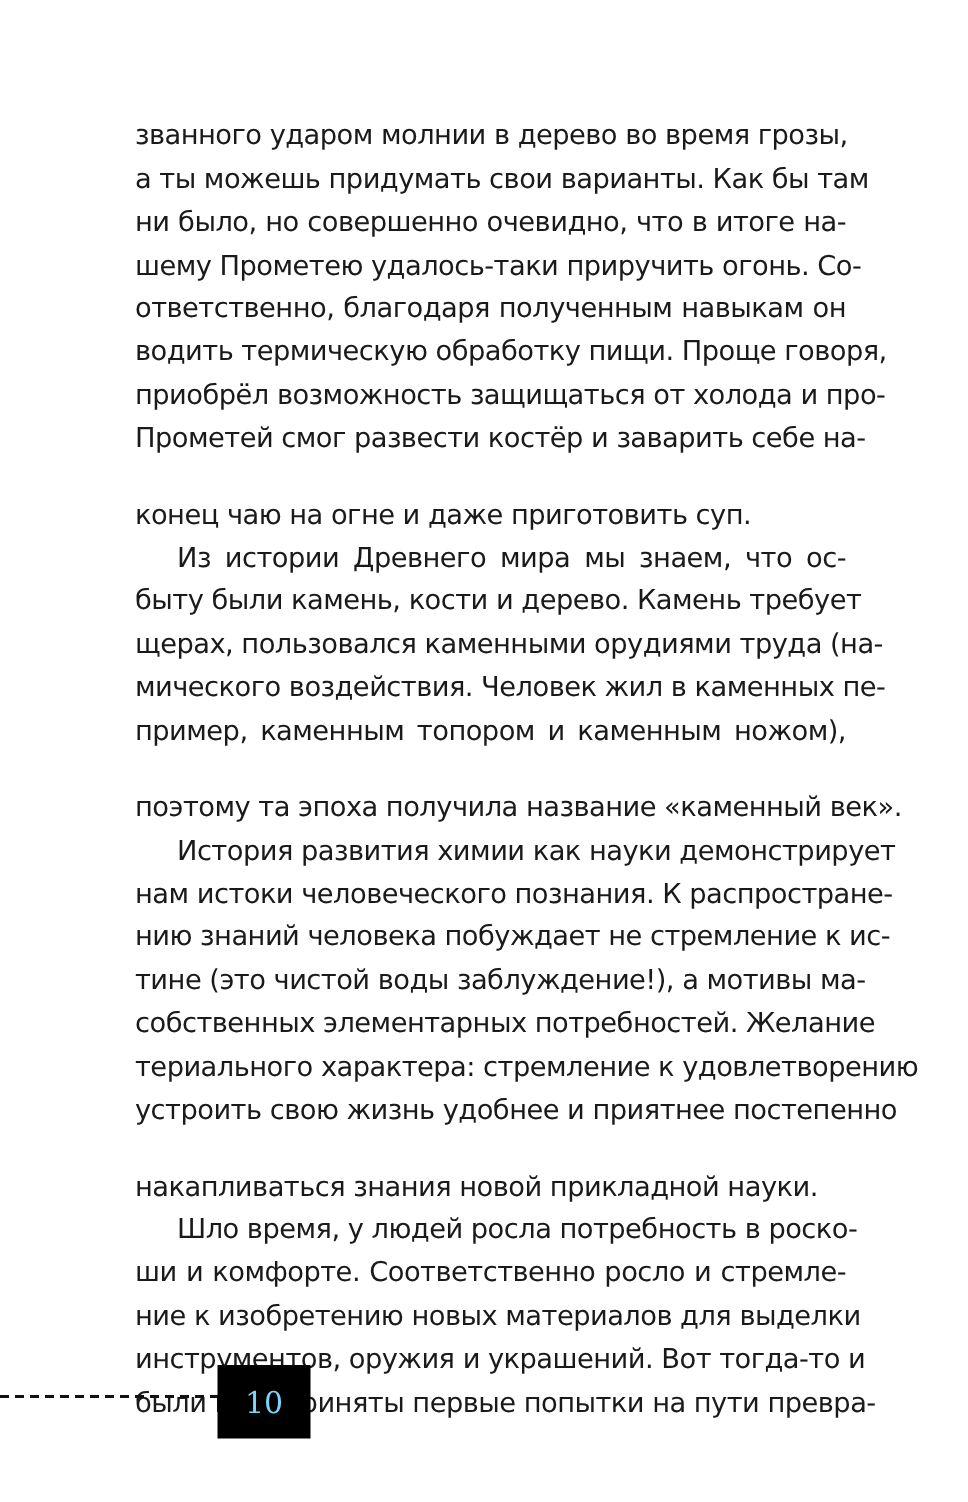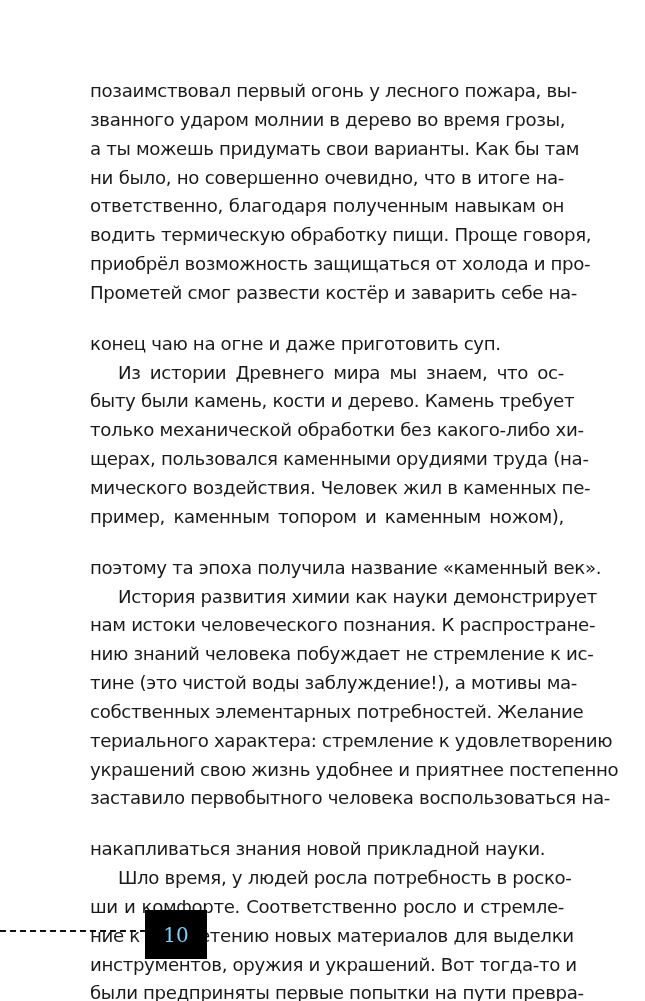--- a/index.html
+++ b/index.html
@@ -26,44 +26,42 @@
     position:absolute; left:145px; top:910px; width:62px; height:49px;
     background:#000; color:#7dd3fc;
     font-family:"DejaVu Serif", serif; font-size:20px;
     display:flex; align-items:center; justify-content:center;
   }
 </style>
 </head>
 <body>
 
 <div class="page-text" id="page-text">
-    <span class="line">позаимствовал первый огонь у лесного пожара, вы-</span>
     <span class="line">званного ударом молнии в дерево во время грозы,</span>
     <span class="line">а ты можешь придумать свои варианты. Как бы там</span>
     <span class="line">ни было, но совершенно очевидно, что в итоге на-</span>
+    <span class="line">шему Прометею удалось-таки приручить огонь. Со-</span>
     <span class="line">ответственно, благодаря полученным навыкам он</span>
     <span class="line">водить термическую обработку пищи. Проще говоря,</span>
     <span class="line">приобрёл возможность защищаться от холода и про-</span>
     <span class="line">Прометей смог развести костёр и заварить себе на-</span>
     <span class="line last">конец чаю на огне и даже приготовить суп.</span>
     <span class="line indent">Из истории Древнего мира мы знаем, что ос-</span>
     <span class="line">быту были камень, кости и дерево. Камень требует</span>
-    <span class="line">только механической обработки без какого-либо хи-</span>
     <span class="line">щерах, пользовался каменными орудиями труда (на-</span>
     <span class="line">мического воздействия. Человек жил в каменных пе-</span>
     <span class="line">пример, каменным топором и каменным ножом),</span>
     <span class="line last">поэтому та эпоха получила название «каменный век».</span>
     <span class="line indent">История развития химии как науки демонстрирует</span>
     <span class="line">нам истоки человеческого познания. К распростране-</span>
     <span class="line">нию знаний человека побуждает не стремление к ис-</span>
     <span class="line">тине (это чистой воды заблуждение!), а мотивы ма-</span>
     <span class="line">собственных элементарных потребностей. Желание</span>
     <span class="line">териального характера: стремление к удовлетворению</span>
-    <span class="line">украшений свою жизнь удобнее и приятнее постепенно</span>
-    <span class="line">заставило первобытного человека воспользоваться на-</span>
+    <span class="line">устроить свою жизнь удобнее и приятнее постепенно</span>
     <span class="line last">накапливаться знания новой прикладной науки.</span>
     <span class="line indent">Шло время, у людей росла потребность в роско-</span>
     <span class="line">ши и комфорте. Соответственно росло и стремле-</span>
     <span class="line">ние к изобретению новых материалов для выделки</span>
     <span class="line">инструментов, оружия и украшений. Вот тогда-то и</span>
     <span class="line">были предприняты первые попытки на пути превра-</span>
   </div>
 
 <div class="footer-rule"></div>
 <div class="page-number">

